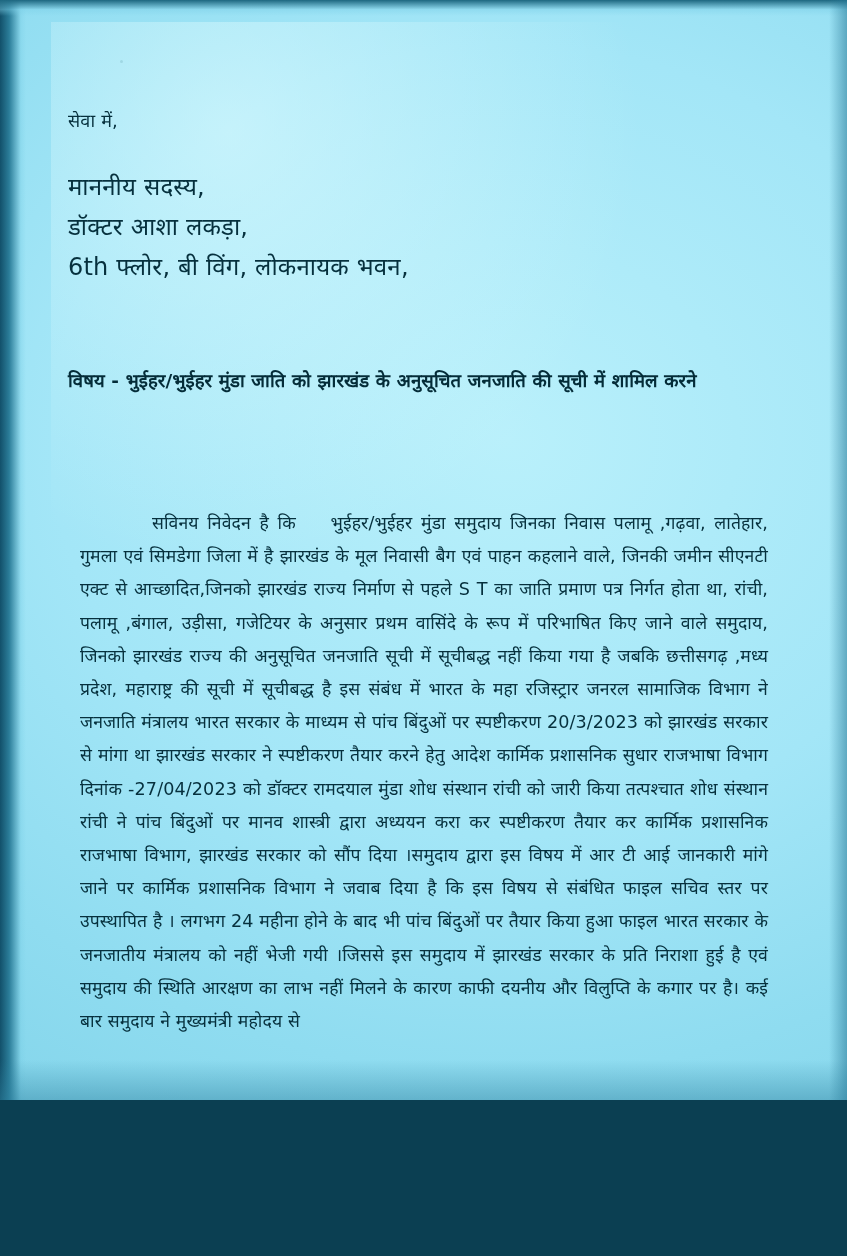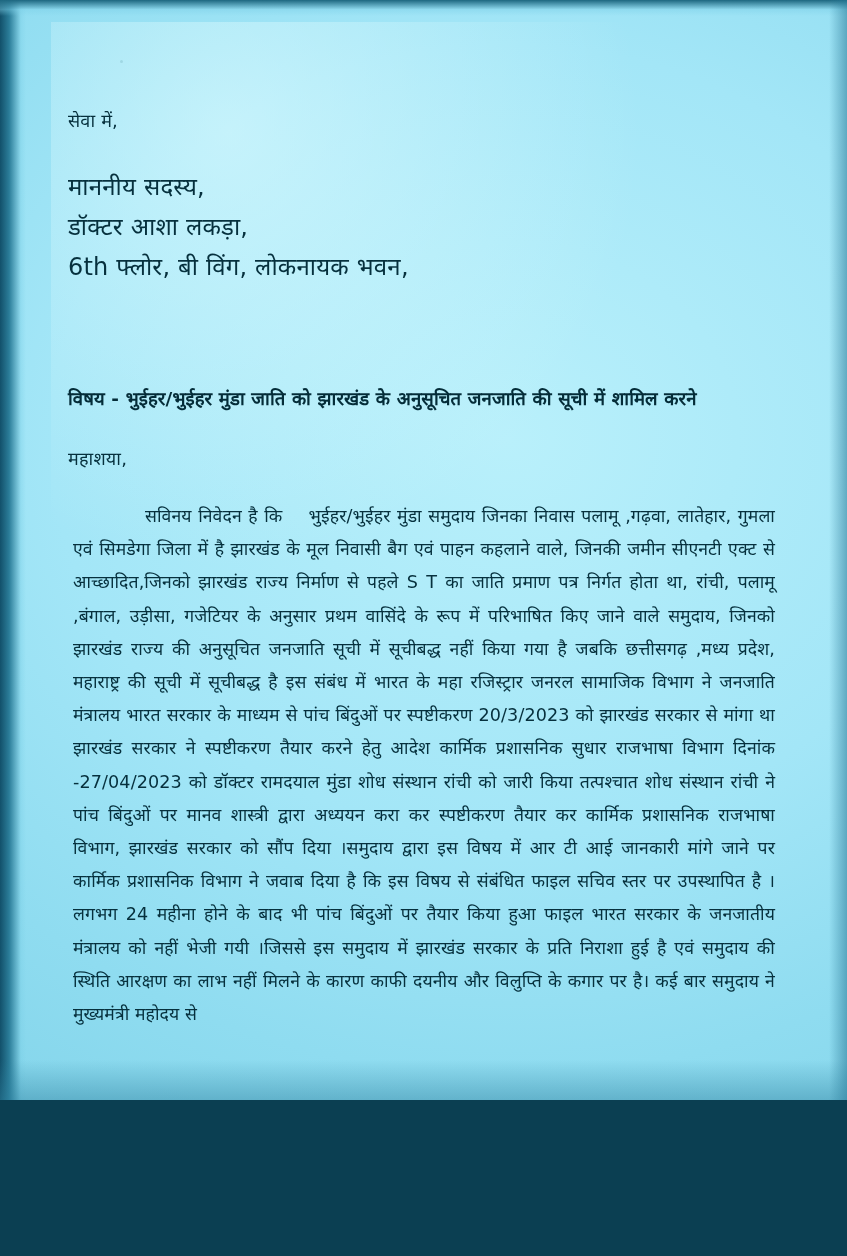--- a/index.html
+++ b/index.html
@@ -94,30 +94,29 @@
   .subject {
     top: 368px;
     font-weight: bold;
   }
   .subject .sline {
     font-size: 18.5px;
     font-weight: bold;
     color: #042c38;
     line-height: 1.45;
     letter-spacing: 0.1px;
-    margin-top: 18px;
   }
   .subject .sline.indent { padding-left: 60px; }
 
   .salutation { top: 450px; }
   .salutation .line { font-size: 18px; }
 
   .body { top: 495px; }
   .body p {
-    margin: 5px;
+    margin: 12px;
     font-size: 17.6px;
     line-height: 33.2px;
     text-align: justify;
     text-align-last: left;
     color: #06303d;
     letter-spacing: 0.1px;
   }
   .body p .lead { display: inline-block; width: 72px; }
 
   
@@ -152,22 +151,19 @@
     <div class="blk addr">
       <div class="line">माननीय सदस्य,</div>
       <div class="line">डॉक्टर आशा लकड़ा,</div>
       <div class="line">6th फ्लोर, बी विंग, लोकनायक भवन,</div>
     </div>
 
     <div class="blk subject">
       <div class="sline">विषय - भुईहर/भुईहर मुंडा जाति को झारखंड के अनुसूचित जनजाति की सूची में शामिल करने</div>
     </div>
 
-    <div class="blk salutation">
-      <div class="line">महाशया,</div>
-    </div>
 
     <div class="blk body">
       <p><span class="lead"></span><span>सविनय निवेदन है कि</span>&nbsp;&nbsp;&nbsp;&nbsp;<span>भुईहर/भुईहर मुंडा समुदाय जिनका निवास पलामू ,गढ़वा, लातेहार, गुमला एवं सिमडेगा जिला में है झारखंड के मूल निवासी बैग एवं पाहन कहलाने वाले, जिनकी जमीन सीएनटी एक्ट से आच्छादित,जिनको झारखंड राज्य निर्माण से पहले S T का जाति प्रमाण पत्र निर्गत होता था, रांची, पलामू ,बंगाल, उड़ीसा, गजेटियर के अनुसार प्रथम वासिंदे के रूप में परिभाषित किए जाने वाले समुदाय, जिनको झारखंड राज्य की अनुसूचित जनजाति सूची में सूचीबद्ध नहीं किया गया है जबकि छत्तीसगढ़ ,मध्य प्रदेश, महाराष्ट्र की सूची में सूचीबद्ध है इस संबंध में भारत के महा रजिस्ट्रार जनरल सामाजिक विभाग ने जनजाति मंत्रालय भारत सरकार के माध्यम से पांच बिंदुओं पर स्पष्टीकरण 20/3/2023 को झारखंड सरकार से मांगा था झारखंड सरकार ने स्पष्टीकरण तैयार करने हेतु आदेश कार्मिक प्रशासनिक सुधार राजभाषा विभाग दिनांक -27/04/2023 को डॉक्टर रामदयाल मुंडा शोध संस्थान रांची को जारी किया तत्पश्चात शोध संस्थान रांची ने पांच बिंदुओं पर मानव शास्त्री द्वारा अध्ययन करा कर स्पष्टीकरण तैयार कर कार्मिक प्रशासनिक राजभाषा विभाग, झारखंड सरकार को सौंप दिया ।समुदाय द्वारा इस विषय में आर टी आई जानकारी मांगे जाने पर कार्मिक प्रशासनिक विभाग ने जवाब दिया है कि इस विषय से संबंधित फाइल सचिव स्तर पर उपस्थापित है । लगभग 24 महीना होने के बाद भी पांच बिंदुओं पर तैयार किया हुआ फाइल भारत सरकार के जनजातीय मंत्रालय को नहीं भेजी गयी ।जिससे इस समुदाय में झारखंड सरकार के प्रति निराशा हुई है एवं समुदाय की स्थिति आरक्षण का लाभ नहीं मिलने के कारण काफी दयनीय और विलुप्ति के  कगार पर है। कई बार समुदाय ने मुख्यमंत्री महोदय से</span></p>
     </div>
 
   </div>
 </div>
 
 </body></html>

